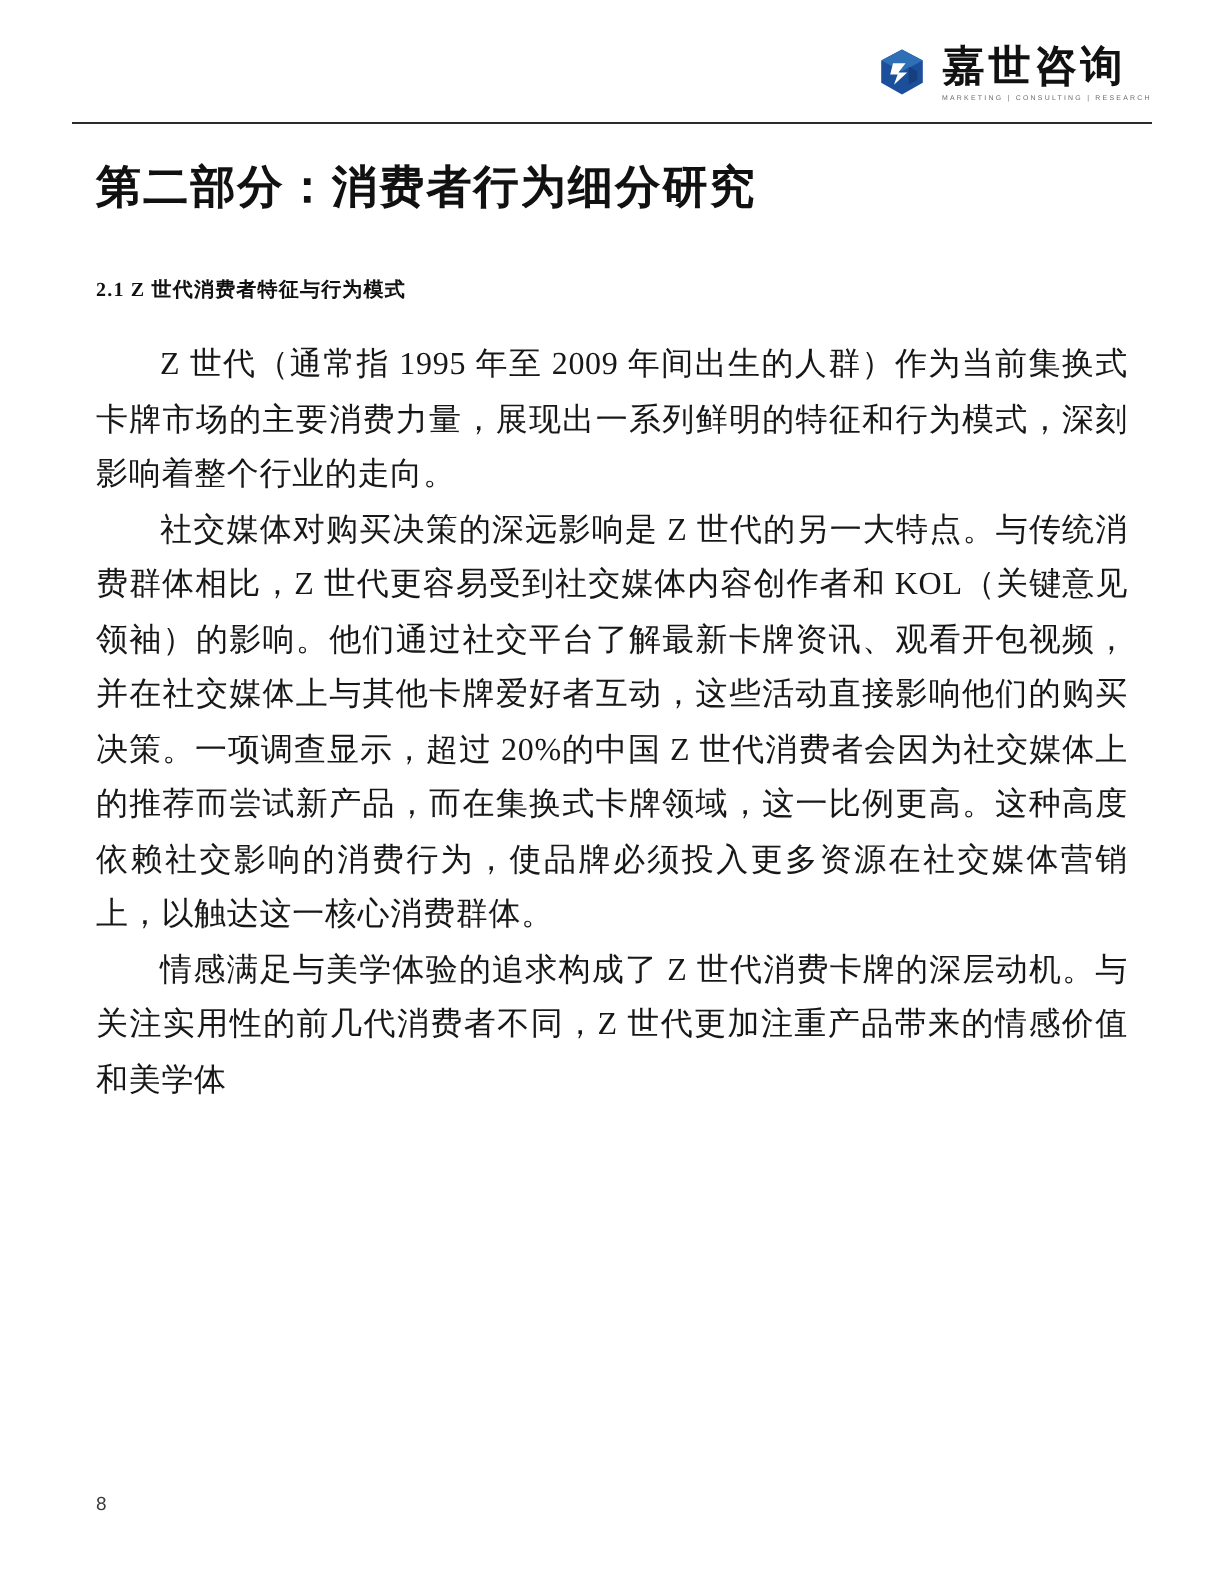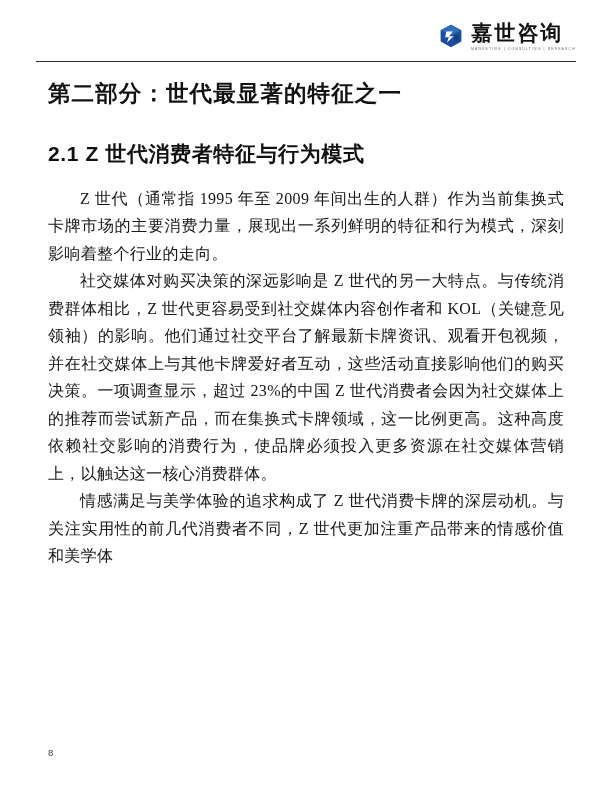--- a/index.html
+++ b/index.html
@@ -89,23 +89,23 @@
     font-weight: bold;
     font-size: 22.5px;
     letter-spacing: 1.1px;
     color: #111111;
     line-height: 1.35;
   }
 
   h2.section-title {
     margin: 0;
     padding-top: 30px;
-    font-family: Liberation Sans, sans-serif;
+    font-family: Liberation Serif, serif;
     font-weight: bold;
-    font-size: 21px;
+    font-size: 10px;
     letter-spacing: 0.6px;
     color: #111111;
     line-height: 1.4;
   }
 
   .paras {
     padding-top: 16px;
   }
   p.para {
     margin: 0 0 0 0;
@@ -150,26 +150,26 @@
         <span class="logo-name">嘉世咨询</span>
         <span class="logo-sub">MARKETING  |  CONSULTING  |  RESEARCH</span>
       </span>
     </div>
 
     <div class="header-rule"></div>
   </div>
 
   <div class="content">
 
-    <h1 class="doc-title">第二部分：世代最显著的特征之一</h1>
+    <h1 class="doc-title">第二部分：消费者行为细分研究</h1>
 
     <h2 class="section-title">2.1 Z 世代消费者特征与行为模式</h2>
 
     <div class="paras">
       <p class="para">Z 世代（通常指 1995 年至 2009 年间出生的人群）作为当前集换式卡牌市场的主要消费力量，展现出一系列鲜明的特征和行为模式，深刻影响着整个行业的走向。</p>
-      <p class="para">社交媒体对购买决策的深远影响是 Z 世代的另一大特点。与传统消费群体相比，Z 世代更容易受到社交媒体内容创作者和 KOL（关键意见领袖）的影响。他们通过社交平台了解最新卡牌资讯、观看开包视频，并在社交媒体上与其他卡牌爱好者互动，这些活动直接影响他们的购买决策。一项调查显示，超过 23%的中国 Z 世代消费者会因为社交媒体上的推荐而尝试新产品，而在集换式卡牌领域，这一比例更高。这种高度依赖社交影响的消费行为，使品牌必须投入更多资源在社交媒体营销上，以触达这一核心消费群体。</p>
+      <p class="para">社交媒体对购买决策的深远影响是 Z 世代的另一大特点。与传统消费群体相比，Z 世代更容易受到社交媒体内容创作者和 KOL（关键意见领袖）的影响。他们通过社交平台了解最新卡牌资讯、观看开包视频，并在社交媒体上与其他卡牌爱好者互动，这些活动直接影响他们的购买决策。一项调查显示，超过 20%的中国 Z 世代消费者会因为社交媒体上的推荐而尝试新产品，而在集换式卡牌领域，这一比例更高。这种高度依赖社交影响的消费行为，使品牌必须投入更多资源在社交媒体营销上，以触达这一核心消费群体。</p>
       <p class="para">情感满足与美学体验的追求构成了 Z 世代消费卡牌的深层动机。与关注实用性的前几代消费者不同，Z 世代更加注重产品带来的情感价值和美学体</p>
     </div>
   </div>
 
   <div class="page-number">8</div>
 
 </div>
 
 </body></html>

